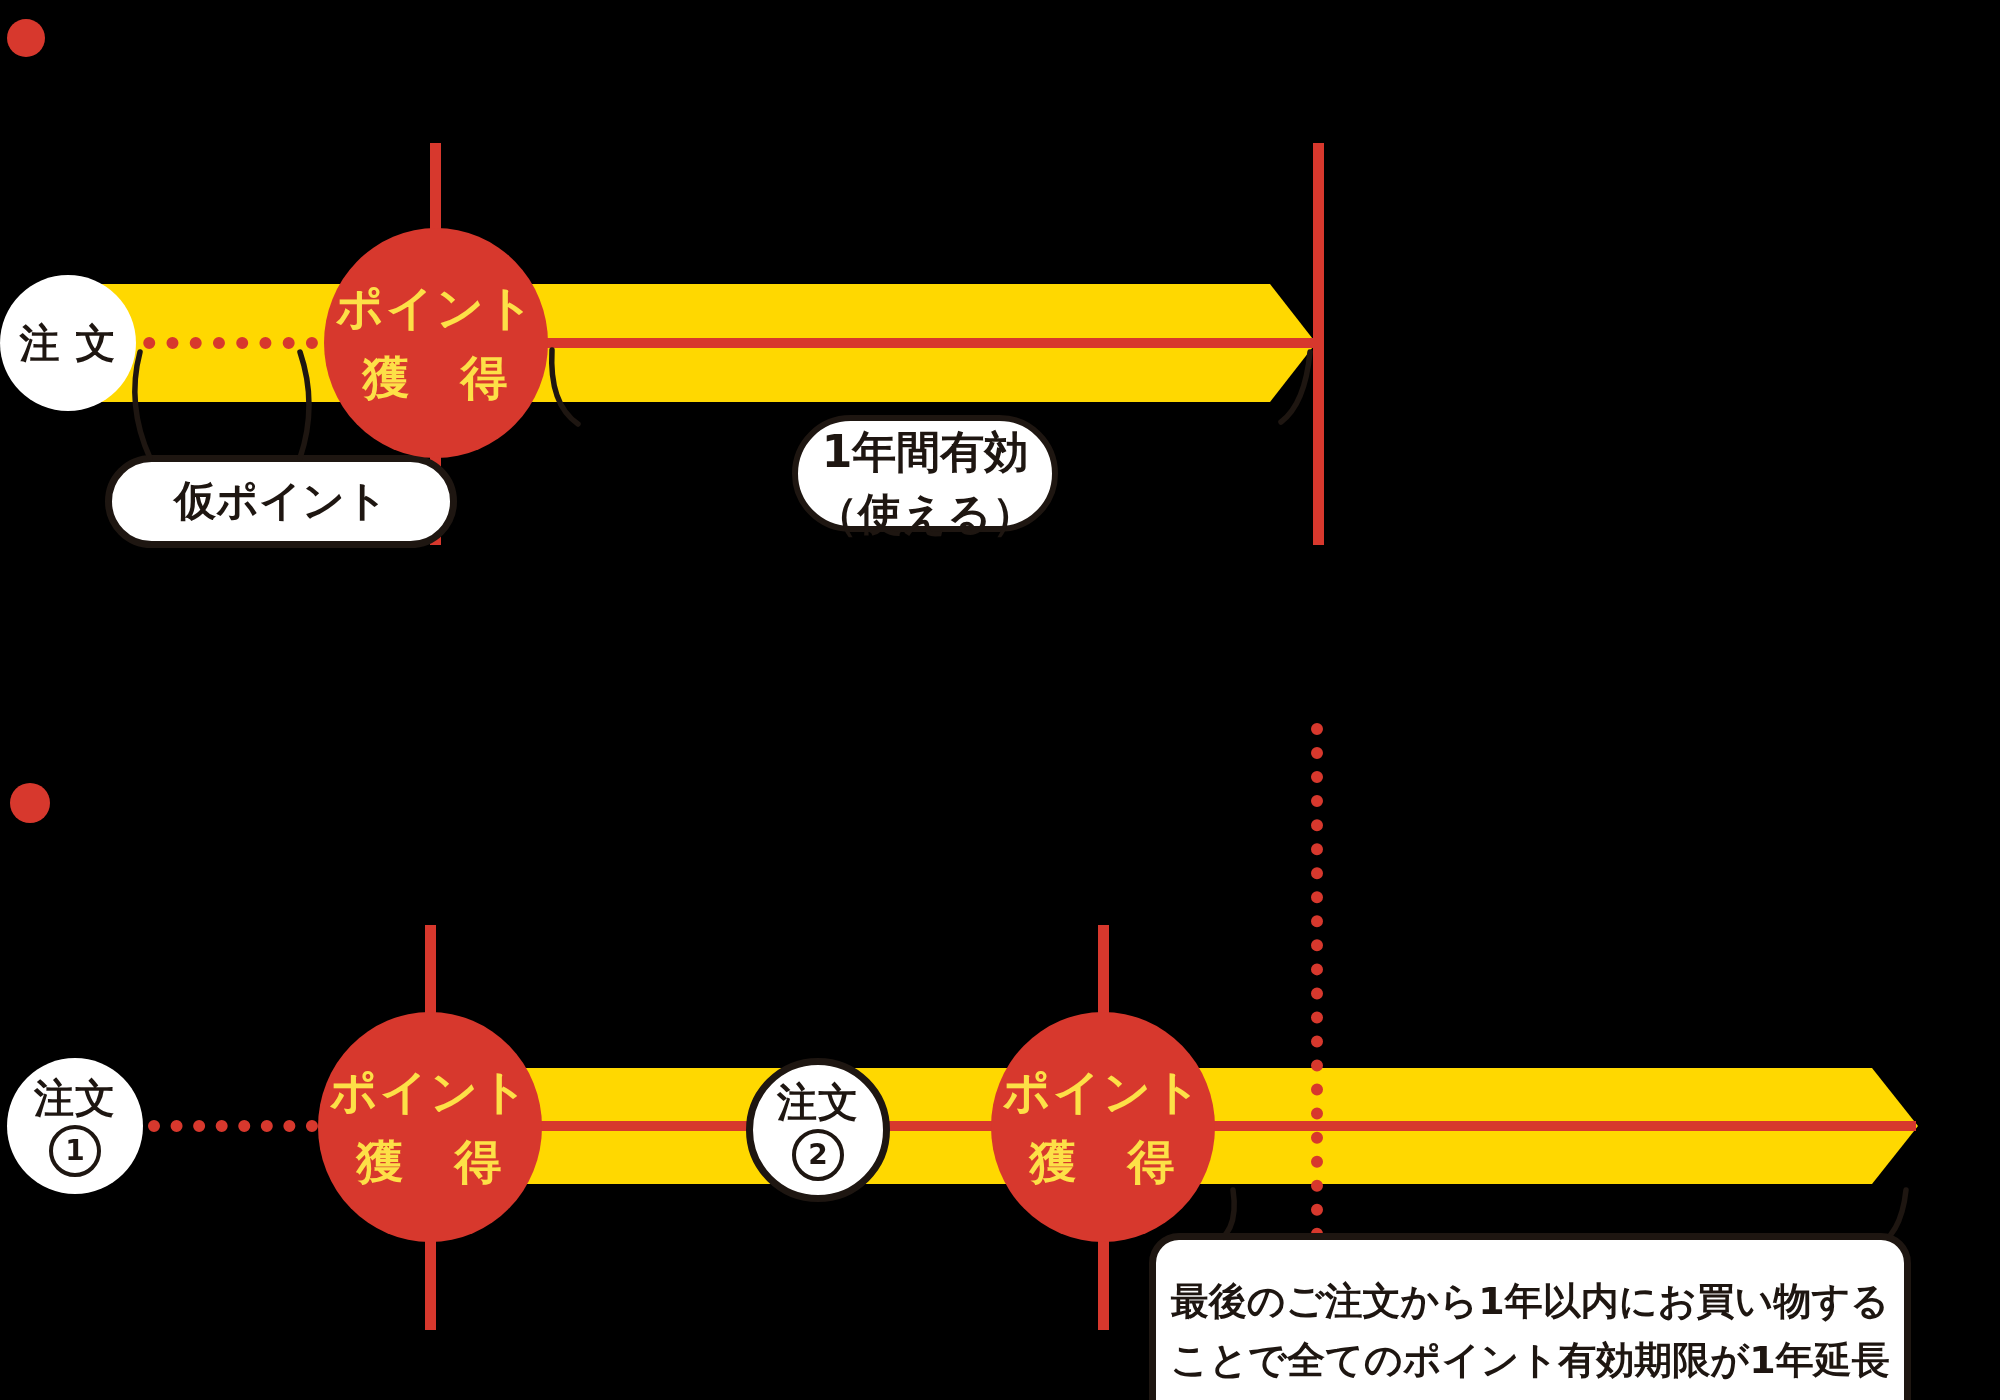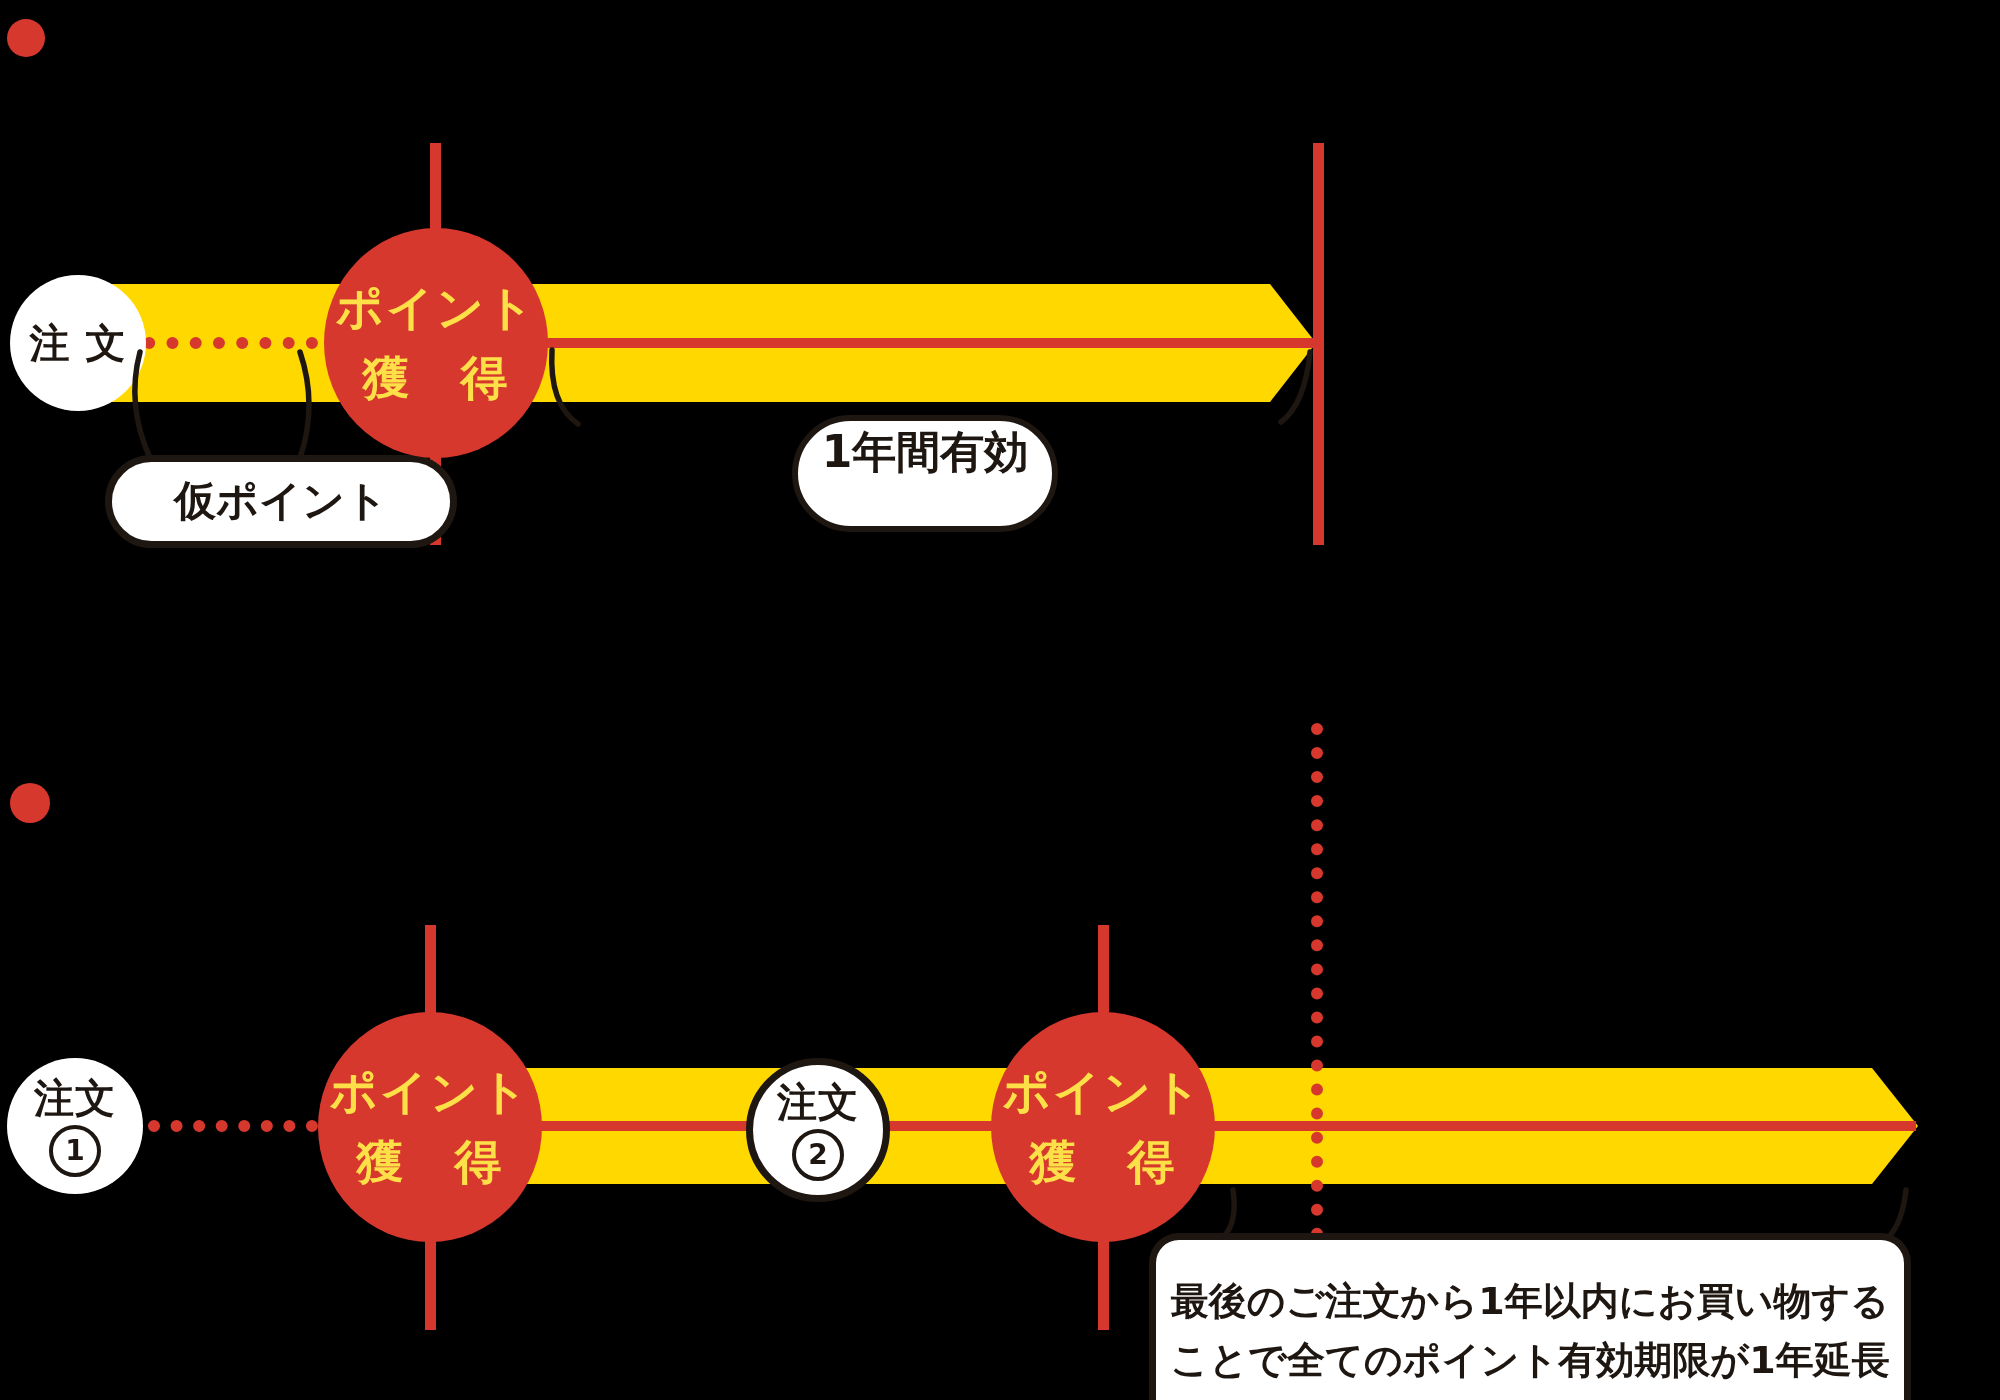--- a/index.html
+++ b/index.html
@@ -58,35 +58,36 @@
 
   <div class="abs band" style="left:100px;top:284px;width:1216px;height:118px;"></div>
 
   <div class="abs redline" style="left:436px;top:338px;width:877px;"></div>
 
   <div class="abs hdots" style="left:120px;top:337px;width:198px;"></div>
 
   <div class="abs vline" style="left:430px;top:143px;height:402px;"></div>
   <div class="abs vline" style="left:1313px;top:143px;height:402px;"></div>
 
-  <div class="abs order-circle" style="left:10px;top:275px;width:136px;height:136px;">
+  <div class="abs order-circle" style="left:0;top:275px;width:136px;height:136px;">
     <div class="order-label">注 文</div>
   </div>
 
   <div class="abs point-circle" style="left:324px;top:228px;width:224px;height:230px;">
     <div>ポイント</div>
     <div>獲　得</div>
   </div>
 
   <div class="abs bubble" style="left:105px;top:455px;width:352px;height:93px;border-radius:56px;font-size:42px;line-height:1.35;z-index:3;">
     <div>仮ポイント</div>
   </div>
 
   <div class="abs bubble" style="left:792px;top:415px;width:266px;height:117px;border-radius:80px;border-width:6px;font-size:44px;line-height:1.4;justify-content:space-between;">
     <div>1年間有効</div>
+    <div>（使える）</div>
   </div>
 
   <div class="abs bullet" style="left:10px;top:783px;width:40px;height:40px;"></div>
 
   <div class="abs band" style="left:380px;top:1068px;width:1538px;height:116px;"></div>
 
   <div class="abs redline" style="left:430px;top:1121px;width:1486px;"></div>
 
   <div class="abs hdots" style="left:148px;top:1120px;width:170px;"></div>
 

